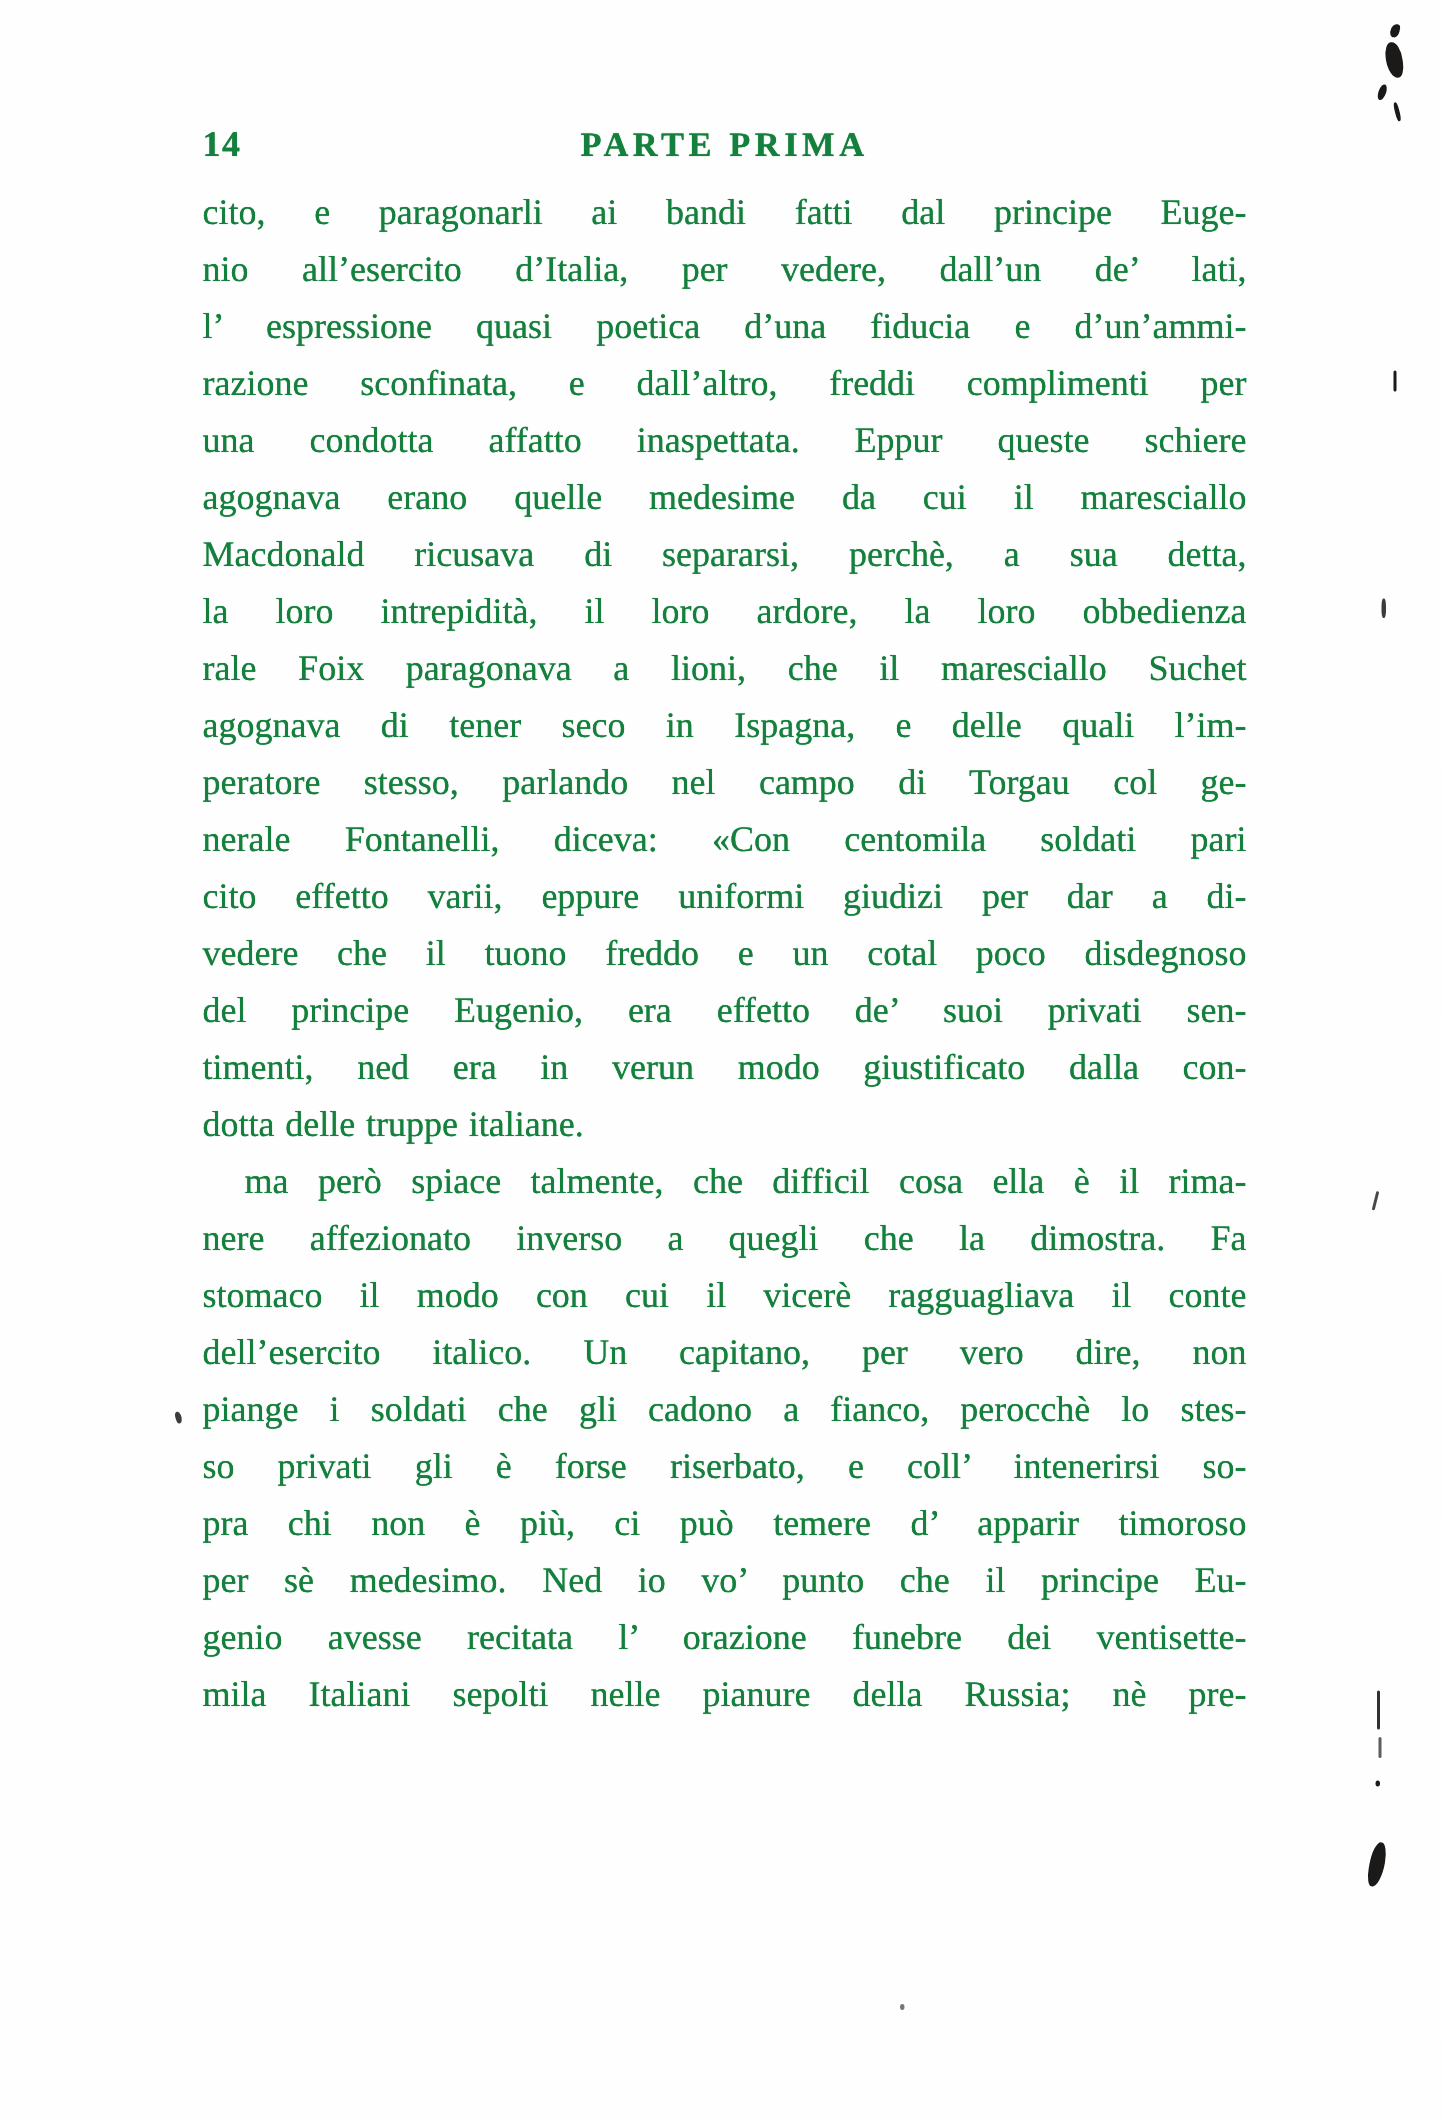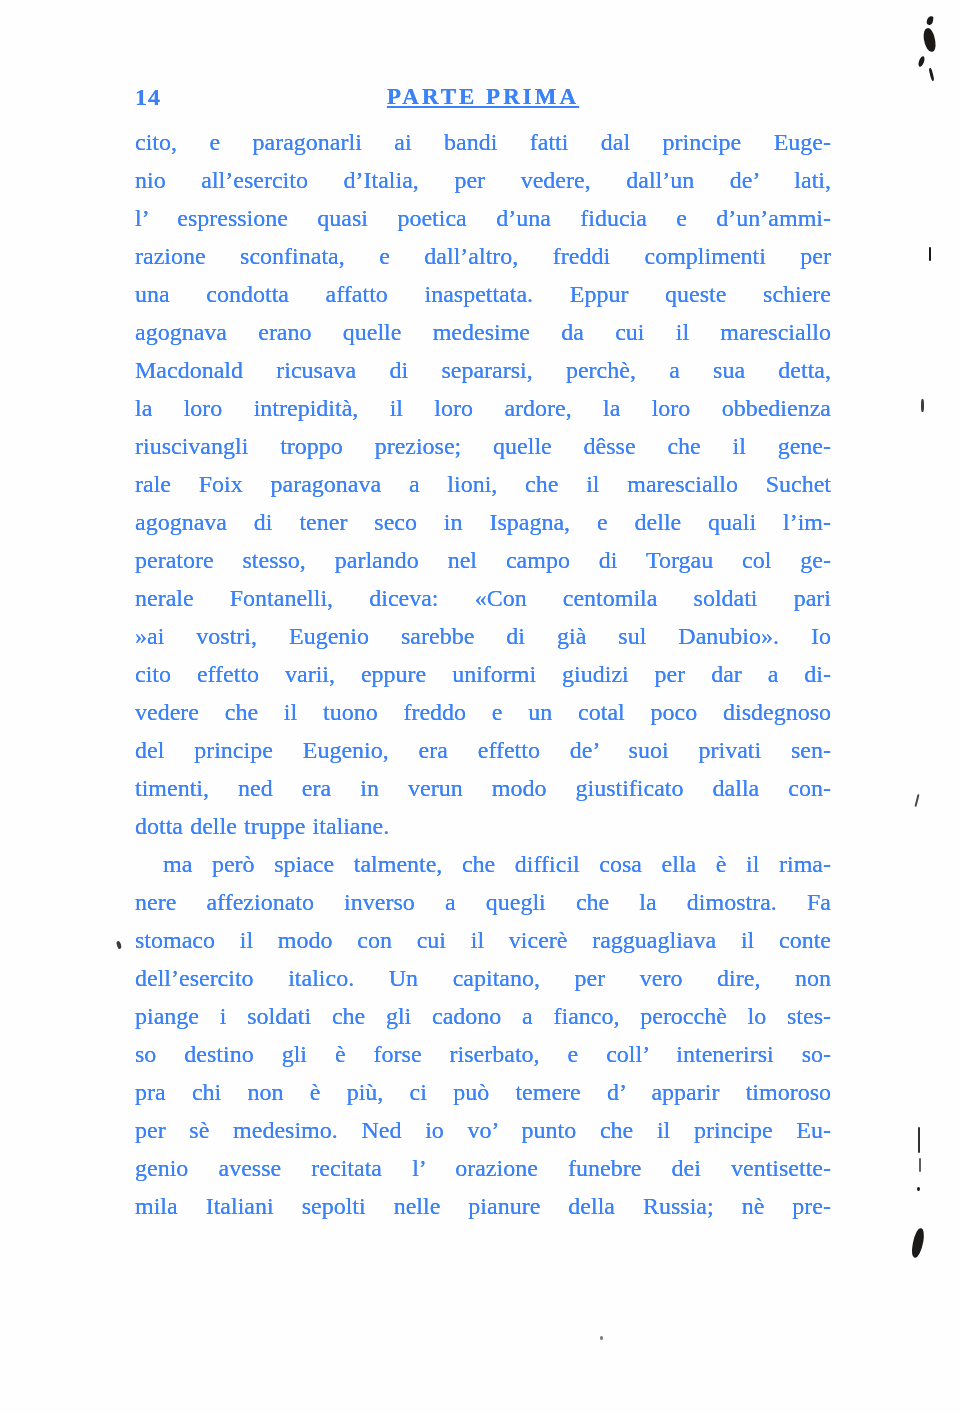--- a/index.html
+++ b/index.html
@@ -7,21 +7,21 @@
     padding: 0;
     background: #ffffff;
   }
   .page {
     position: relative;
     width: 961px;
     height: 1413px;
     background: #fefefe;
     overflow: hidden;
     font-family: "Liberation Serif", "DejaVu Serif", serif;
-    color: #3b82f6;
+    color: #15803d;
   }
   .running-header {
     position: absolute;
     top: 84px;
     left: 135px;
     width: 696px;
     height: 32px;
   }
   .page-number {
     position: absolute;
@@ -35,21 +35,20 @@
   .running-title {
     position: absolute;
     left: 0;
     top: 0;
     width: 100%;
     text-align: center;
     font-size: 23px;
     font-weight: bold;
     letter-spacing: 3px;
     text-shadow: 0 0 0.6px currentColor;
-    text-decoration: underline;
   }
   .body-text {
     position: absolute;
     top: 123px;
     left: 135px;
     width: 696px;
     font-size: 24px;
     line-height: 38px;
     text-shadow: 0 0 0.5px currentColor;
   }
@@ -98,39 +97,37 @@
   <div class="body-text">
     <div class="para para-end">
         <div class="line">cito, e paragonarli ai bandi fatti dal principe Euge-</div>
         <div class="line">nio all’esercito d’Italia, per vedere, dall’un de’ lati,</div>
         <div class="line">l’ espressione quasi poetica d’una fiducia e d’un’ammi-</div>
         <div class="line">razione sconfinata, e dall’altro, freddi complimenti per</div>
         <div class="line">una condotta affatto inaspettata. Eppur queste schiere</div>
         <div class="line">agognava erano quelle medesime da cui il maresciallo</div>
         <div class="line">Macdonald ricusava di separarsi, perchè, a sua detta,</div>
         <div class="line">la loro intrepidità, il loro ardore, la loro obbedienza</div>
-        <div class="line">riuscivangli troppo preziose; quelle dêsse che il gene-</div>
         <div class="line">rale Foix paragonava a lioni, che il maresciallo Suchet</div>
         <div class="line">agognava di tener seco in Ispagna, e delle quali l’im-</div>
         <div class="line">peratore stesso, parlando nel campo di Torgau col ge-</div>
         <div class="line">nerale Fontanelli, diceva: «Con centomila soldati pari</div>
-        <div class="line">»ai vostri, Eugenio sarebbe di già sul Danubio». Io</div>
         <div class="line">cito effetto varii, eppure uniformi giudizi per dar a di-</div>
         <div class="line">vedere che il tuono freddo e un cotal poco disdegnoso</div>
         <div class="line">del principe Eugenio, era effetto de’ suoi privati sen-</div>
         <div class="line">timenti, ned era in verun modo giustificato dalla con-</div>
         <div class="line">dotta delle truppe italiane.</div>
       </div>
     <div class="para indent-first">
         <div class="line">ma però spiace talmente, che difficil cosa ella è il rima-</div>
         <div class="line">nere affezionato inverso a quegli che la dimostra. Fa</div>
         <div class="line">stomaco il modo con cui il vicerè ragguagliava il conte</div>
         <div class="line">dell’esercito italico. Un capitano, per vero dire, non</div>
         <div class="line">piange i soldati che gli cadono a fianco, perocchè lo stes-</div>
-        <div class="line">so destino gli è forse riserbato, e coll’ intenerirsi so-</div>
+        <div class="line">so privati gli è forse riserbato, e coll’ intenerirsi so-</div>
         <div class="line">pra chi non è più, ci può temere d’ apparir timoroso</div>
         <div class="line">per sè medesimo. Ned io vo’ punto che il principe Eu-</div>
         <div class="line">genio avesse recitata l’ orazione funebre dei ventisette-</div>
         <div class="line">mila Italiani sepolti nelle pianure della Russia; nè pre-</div>
       </div>
   </div>
 
   <div class="speck s1"></div>
   <div class="speck s2"></div>
   <div class="speck s3"></div>

